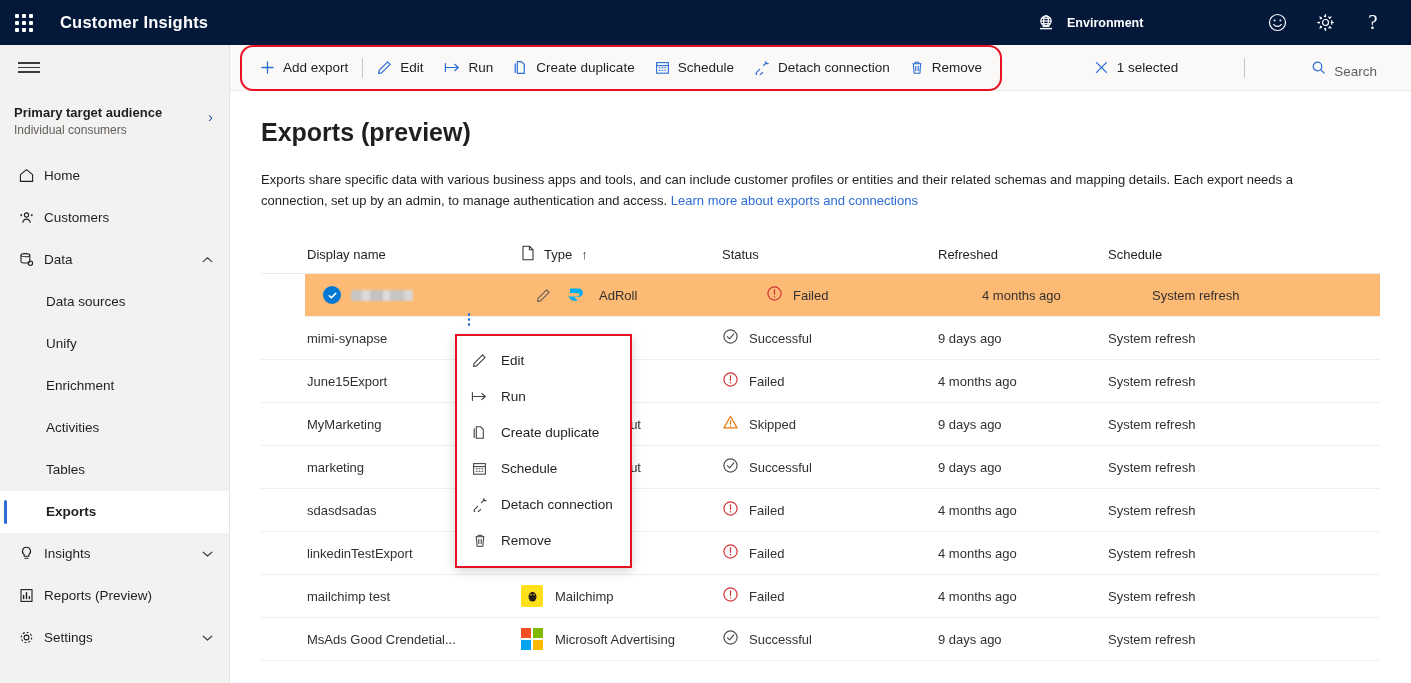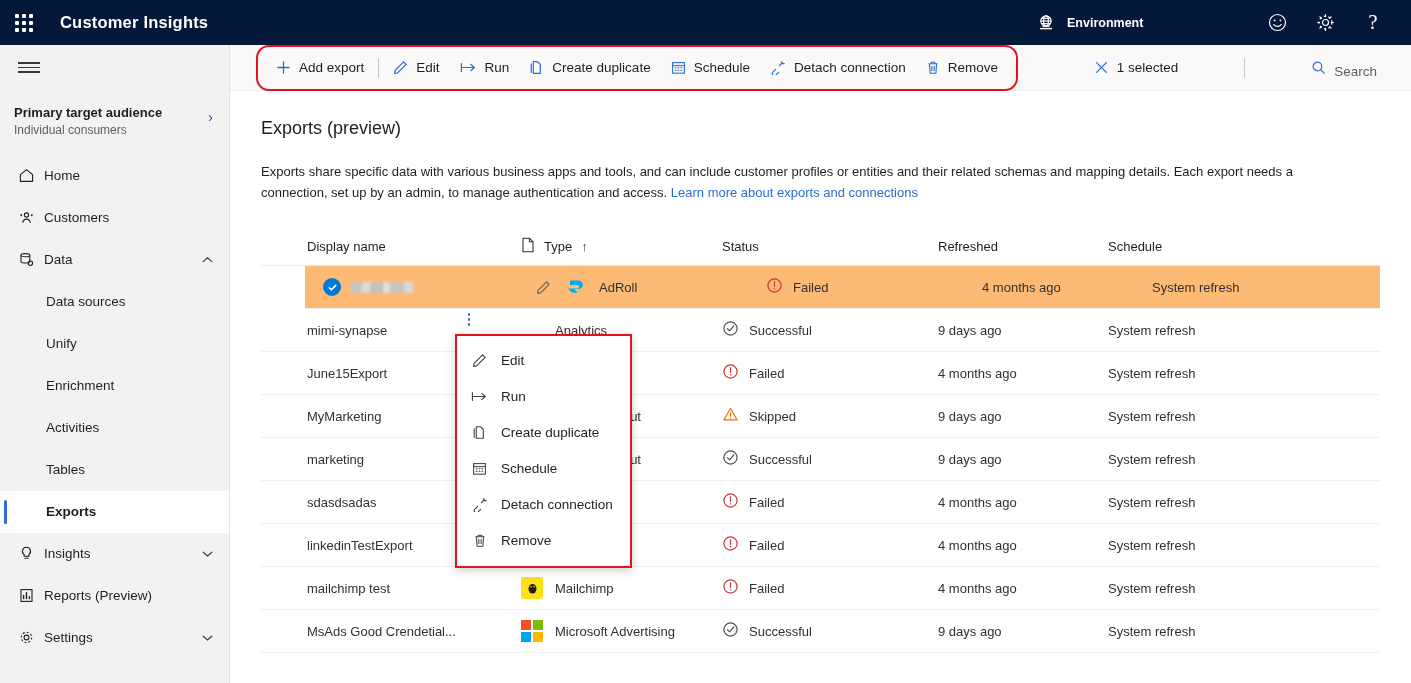--- a/index.html
+++ b/index.html
@@ -63,35 +63,35 @@
   }
   .chev { margin-right: 16px; color: #424141; font-size: 11px; }
 
   
   .cmdbar {
     position: absolute; top: 45px; left: 230px; width: 1181px; height: 46px;
     background: #faf9f8; border-bottom: 1px solid #edebe9;
     display: flex; align-items: center;
   }
   .cmd-group { display: flex; align-items: center; margin-left: 28px; padding: 3px 6px; }
-  .cmd-group.boxed { border: 2px solid #e81123; border-radius: 13px; padding: 6px 8px; margin-left: 26px; }
+  .cmd-group.boxed { border: 2px solid #e81123; border-radius: 13px; padding: 6px 8px; margin-left: 10px; }
   .cmd-btn {
     display: flex; align-items: center; gap: 8px; height: 30px;
     padding: 0 10px; font-size: 13.5px; color: #201f1e; cursor: pointer; white-space: nowrap;
   }
   .cmd-sep { width: 1px; height: 20px; background: #c8c6c4; margin: 0 4px; }
   .cmd-ico { color: #2b6cd6; display: flex; align-items: center; }
   .cmd-right { position: absolute; right: 24px; display: flex; align-items: center; gap: 48px; }
   .cmd-right .cmd-sep { margin: 0 8px; }
   .sel-count { font-size: 13.5px; color: #201f1e; }
   .search-lbl { font-size: 13.5px; color: #605e5c; margin-top: 8px; }
 
   
   .main { position: absolute; top: 91px; left: 230px; width: 1181px; height: 592px; background: #fff; overflow: hidden; }
-  .page-title { font-size: 18px; color: #201f1e; padding: 27px 0 0 31px; font-weight: normal; }
+  .page-title { font-size: 25px; color: #201f1e; padding: 27px 0 0 31px; font-weight: bold; }
   .page-desc {
     font-size: 13px; color: #201f1e; line-height: 1.62; padding: 22px 40px 0 31px; max-width: 1140px;
   }
   .page-desc a { color: #2b6cd6; text-decoration: none; }
 
   
   .tbl { margin: 25px 31px 0 31px; position: relative; }
   .thead {
     display: flex; align-items: center; height: 38px;
     border-bottom: 1px solid #edebe9; font-size: 13px; color: #201f1e; font-weight: normal;

